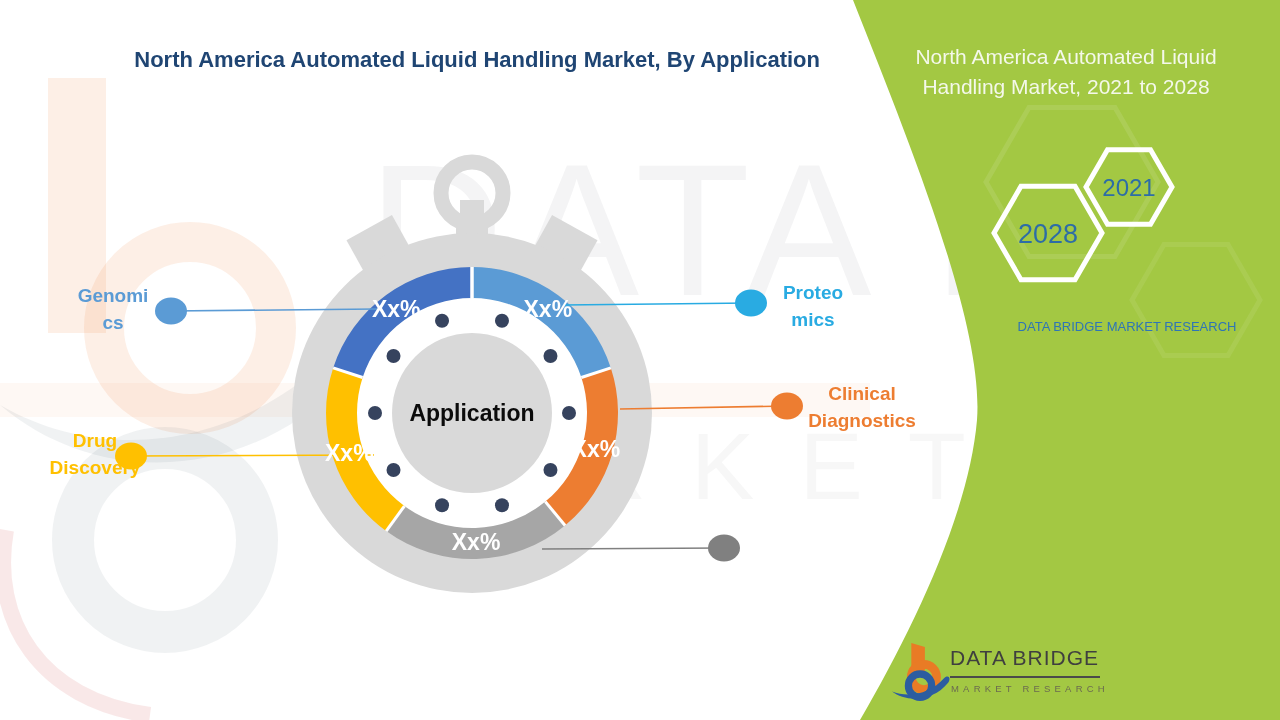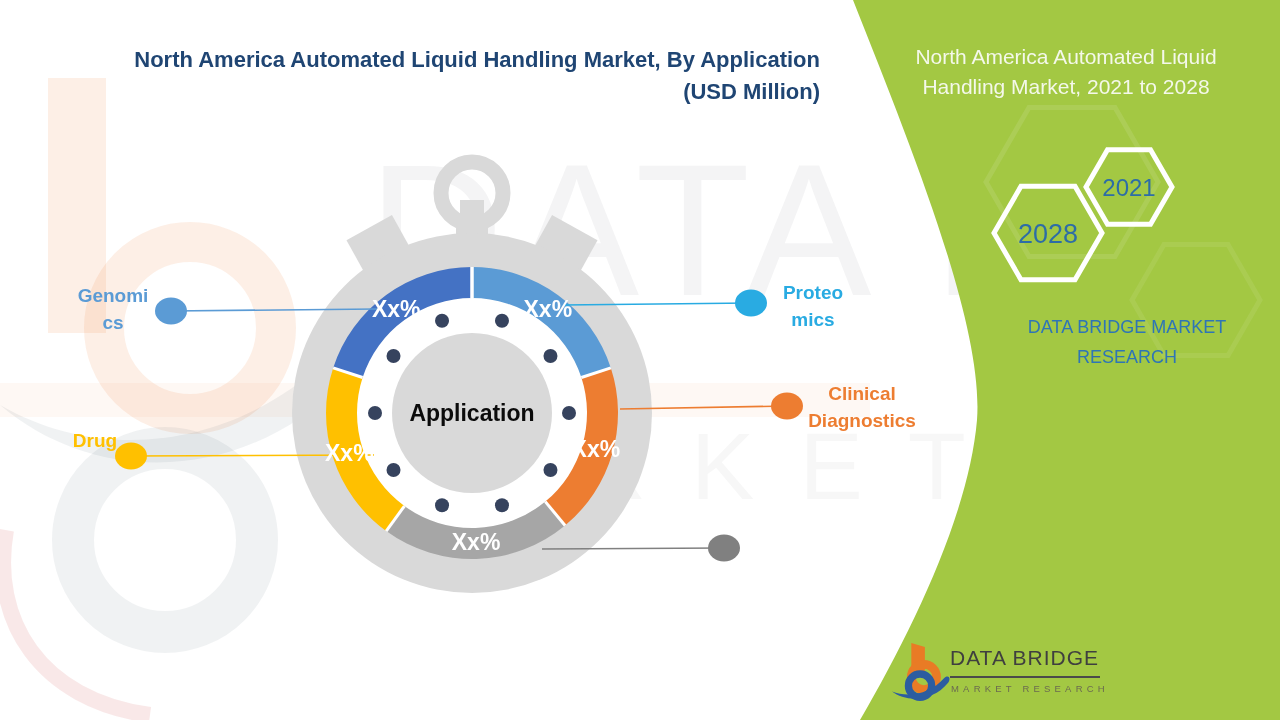--- a/index.html
+++ b/index.html
@@ -15,21 +15,21 @@
   .wm-band{left:0;top:383px;width:870px;height:34px;background:rgba(237,125,49,0.05);z-index:0;}
 
   
   .main-title{left:40px;top:44px;width:780px;text-align:right;z-index:4;
               color:#1F4573;font-size:22px;font-weight:600;line-height:32px;}
 
   
   .panel-title{left:880px;top:14px;width:372px;text-align:center;z-index:4;
                color:#F4F8EA;font-size:21px;font-weight:400;line-height:30px;margin-top:28px;}
   .brand-caption{left:977px;top:312px;width:300px;text-align:center;z-index:4;
-                 color:#2E75B6;font-size:18px;font-weight:400;line-height:30px;}
+                 color:#2E75B6;font-size:13px;font-weight:400;line-height:30px;}
 
   
   .center-label{left:372px;top:400px;width:200px;text-align:center;z-index:5;
                 color:#0b0b0b;font-size:23px;font-weight:700;}
   .callout{z-index:5;font-size:19px;font-weight:700;line-height:27px;text-align:center;}
   .co-genomics{left:33px;top:282px;width:160px;}
   .co-proteomics{left:733px;top:279px;width:160px;}
   .co-clinical{left:782px;top:380px;width:160px;}
   .co-drug{left:16px;top:427px;width:158px;}
   .co-others{left:753px;top:537px;width:140px;text-align:left;}
@@ -67,21 +67,20 @@
     <polygon points="1086,187 1107.5,149.8 1150.5,149.8 1172,187 1150.5,224.2 1107.5,224.2" fill="none" stroke="#FFFFFF" stroke-width="5"></polygon>
     <text x="1048" y="243" text-anchor="middle" font-size="27" fill="#2D6DA6">2028</text>
     <text x="1129" y="196" text-anchor="middle" font-size="24" fill="#2D6DA6">2021</text>
   </svg>
 
   <div class="abs panel-title" style="color: rgb(244, 248, 234);">North America Automated Liquid Handling Market, 2021 to 2028</div>
   <div class="abs brand-caption" style="color: rgb(46, 117, 182);">DATA BRIDGE MARKET RESEARCH</div>
 
   <div class="abs main-title" style="color: rgb(31, 69, 115);">
     <div>North America Automated Liquid Handling Market, By Application</div>
-    <div>(USD Million)</div>
   </div>
 
   <svg id="chart-svg" class="abs" style="left:0;top:0;z-index:3;" width="1280" height="720" viewBox="0 0 1280 720">
       <circle cx="472" cy="193" r="31" fill="none" stroke="#D9D9D9" stroke-width="15"></circle>
       <rect x="460" y="200" width="24" height="20" fill="#D9D9D9"></rect>
       <rect x="456" y="218" width="32" height="28" fill="#D9D9D9"></rect>
       <rect x="-26" y="-19" width="52" height="38" fill="#D9D9D9" transform="translate(378.43174329245693,244.19839652209663) rotate(-29)"></rect>
       <rect x="-26" y="-19" width="52" height="38" fill="#D9D9D9" transform="translate(565.568256707543,244.19839652209663) rotate(29)"></rect>
       <circle cx="472" cy="413" r="180" fill="#D9D9D9"></circle>
       <circle cx="472" cy="413" r="116" fill="#FFFFFF"></circle>
@@ -133,20 +132,21 @@
   <div class="abs callout co-proteomics" style="color: rgb(41, 171, 226);">
     <div>Proteo</div>
     <div>mics</div>
   </div>
   <div class="abs callout co-clinical" style="color: rgb(237, 125, 49);">
     <div>Clinical</div>
     <div>Diagnostics</div>
   </div>
   <div class="abs callout co-drug" style="color: rgb(255, 192, 0);">
     <div>Drug</div>
+    <div>Discovery</div>
   </div>
 
   <svg class="abs logo-block" style="left:890px;top:640px;z-index:4;" width="62" height="68" viewBox="0 0 64 70">
     <path d="M22,3 L36,7 L36,36 L22,36 Z" fill="#E97B25"></path>
     <circle cx="35" cy="38" r="13" fill="none" stroke="#E97B25" stroke-width="9"></circle>
     <circle cx="31" cy="47" r="12" fill="none" stroke="#2C5DA0" stroke-width="7.5"></circle>
     <path d="M2,53 C16,64 44,64 60,44 C63,40 61,35 56,39 C42,55 20,60 2,53 Z" fill="#2C5DA0"></path>
   </svg>
   <div class="abs logo-title">DATA BRIDGE</div>
   <div class="abs logo-rule"></div>

